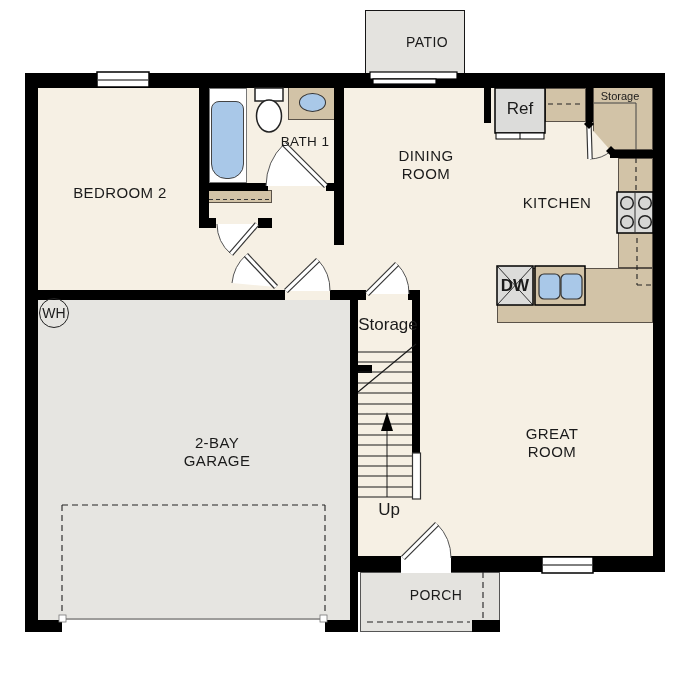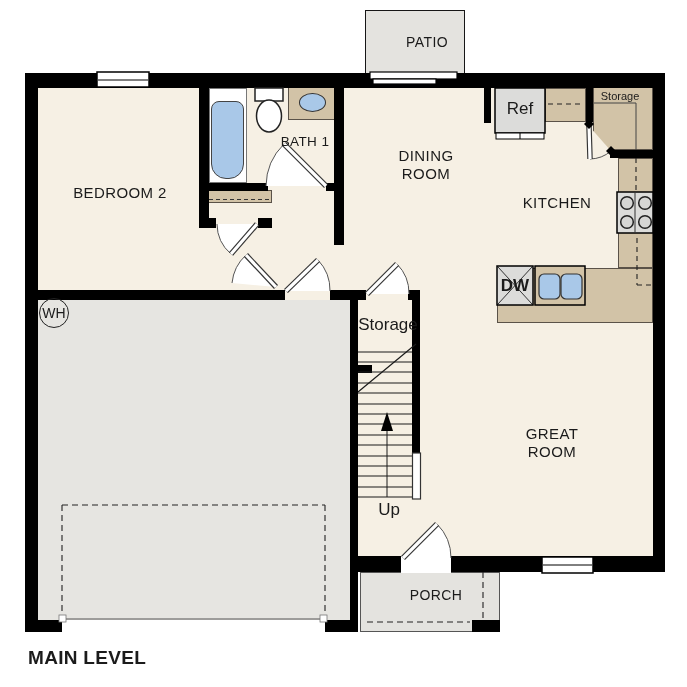--- a/index.html
+++ b/index.html
@@ -229,20 +229,23 @@
   </div>
   <div class="lbl room-lbl big z9" style="left:545px;top:194px;">KITCHEN</div>
   <div class="lbl tiny-lbl z9" style="left:620px;top:90px;">Storage</div>
   <div class="lbl small-lbl z9" style="left:520px;top:102px;">Ref</div>
   <div class="lbl small-lbl z9" style="left:515px;top:279px;font-weight:bold;">DW</div>
   <div class="lbl small-lbl z9" style="left:388px;top:318px;">Storage</div>
   <div class="lbl room-lbl big z9" style="left:540px;top:425px;">
     <span style="display:block">GREAT</span>
     <span style="display:block">ROOM</span>
   </div>
+  <div class="lbl room-lbl big z9" style="left:205px;top:434px;">
+    <span style="display:block">2-BAY</span>
+    <span style="display:block">GARAGE</span>
+  </div>
   <div class="lbl small-lbl z9" style="left:389px;top:503px;">Up</div>
   <div class="lbl room-lbl z9" style="left:424px;top:586px;">PORCH</div>
   <div class="wh z9" style="left:39px;top:298px;">
     <span>WH</span>
   </div>
-  <div class="title z9" style="left:28px;top:647px;">MAIN LEVEL</div>
 
 </div>
 
 </body></html>

